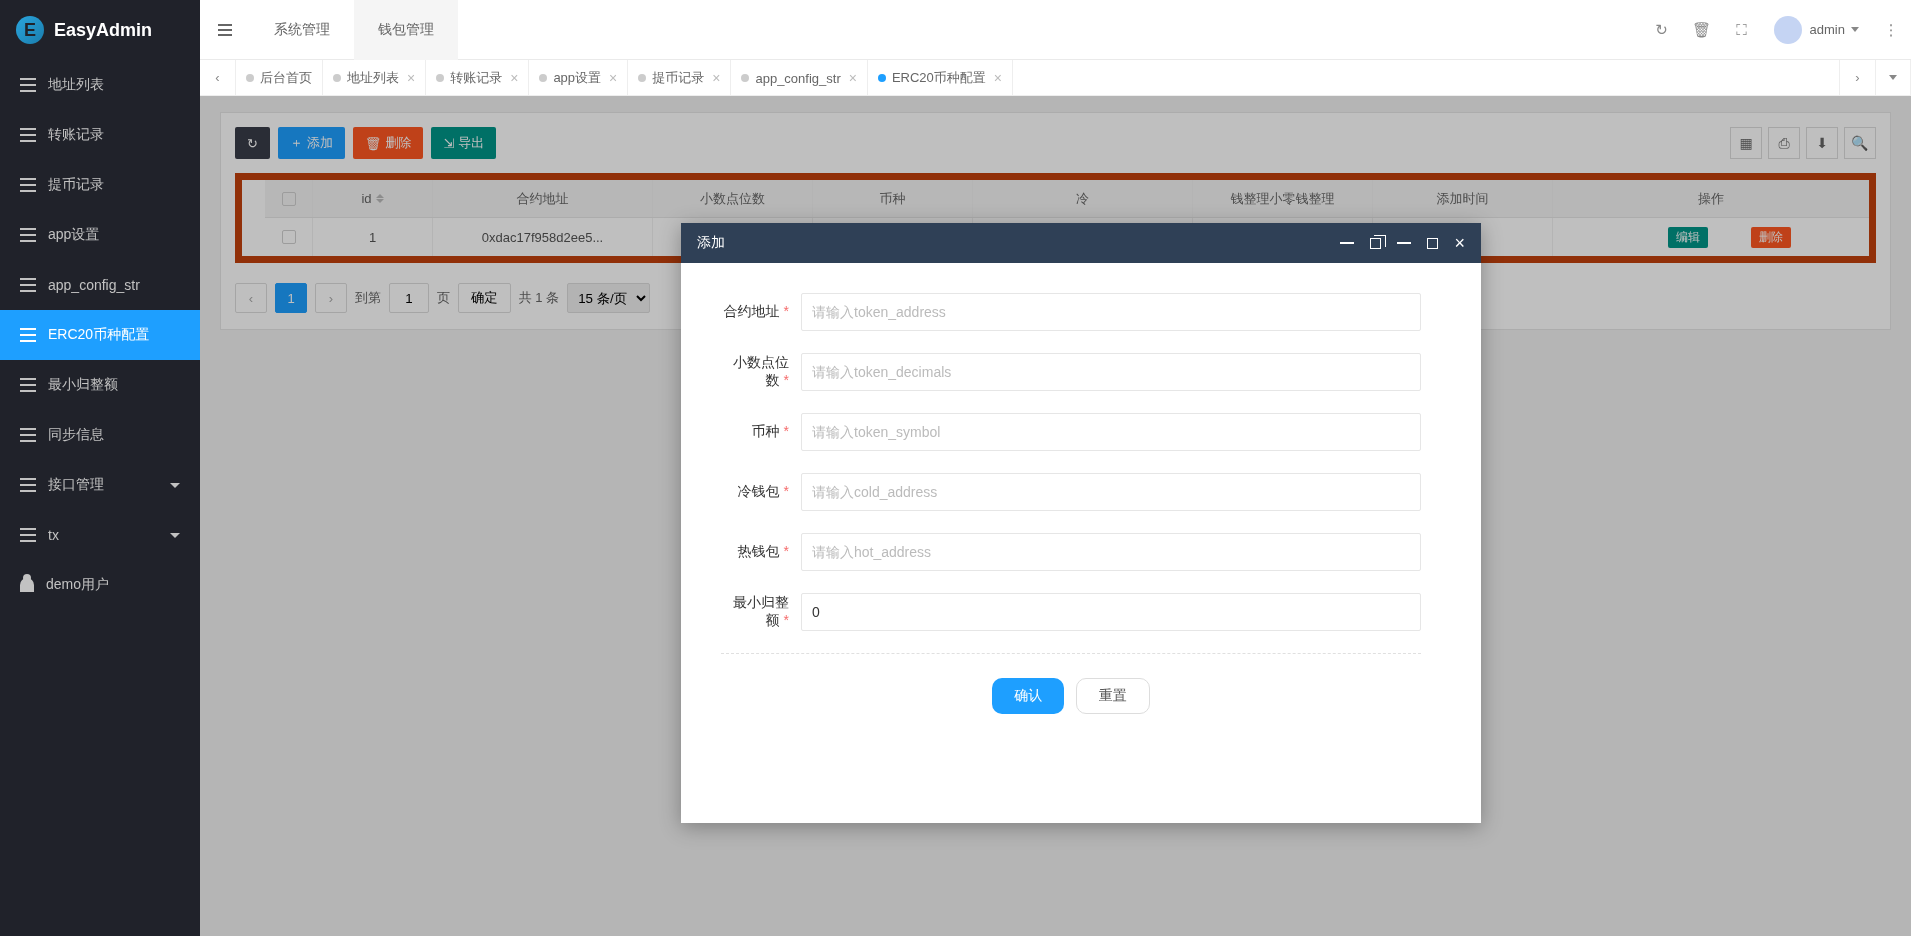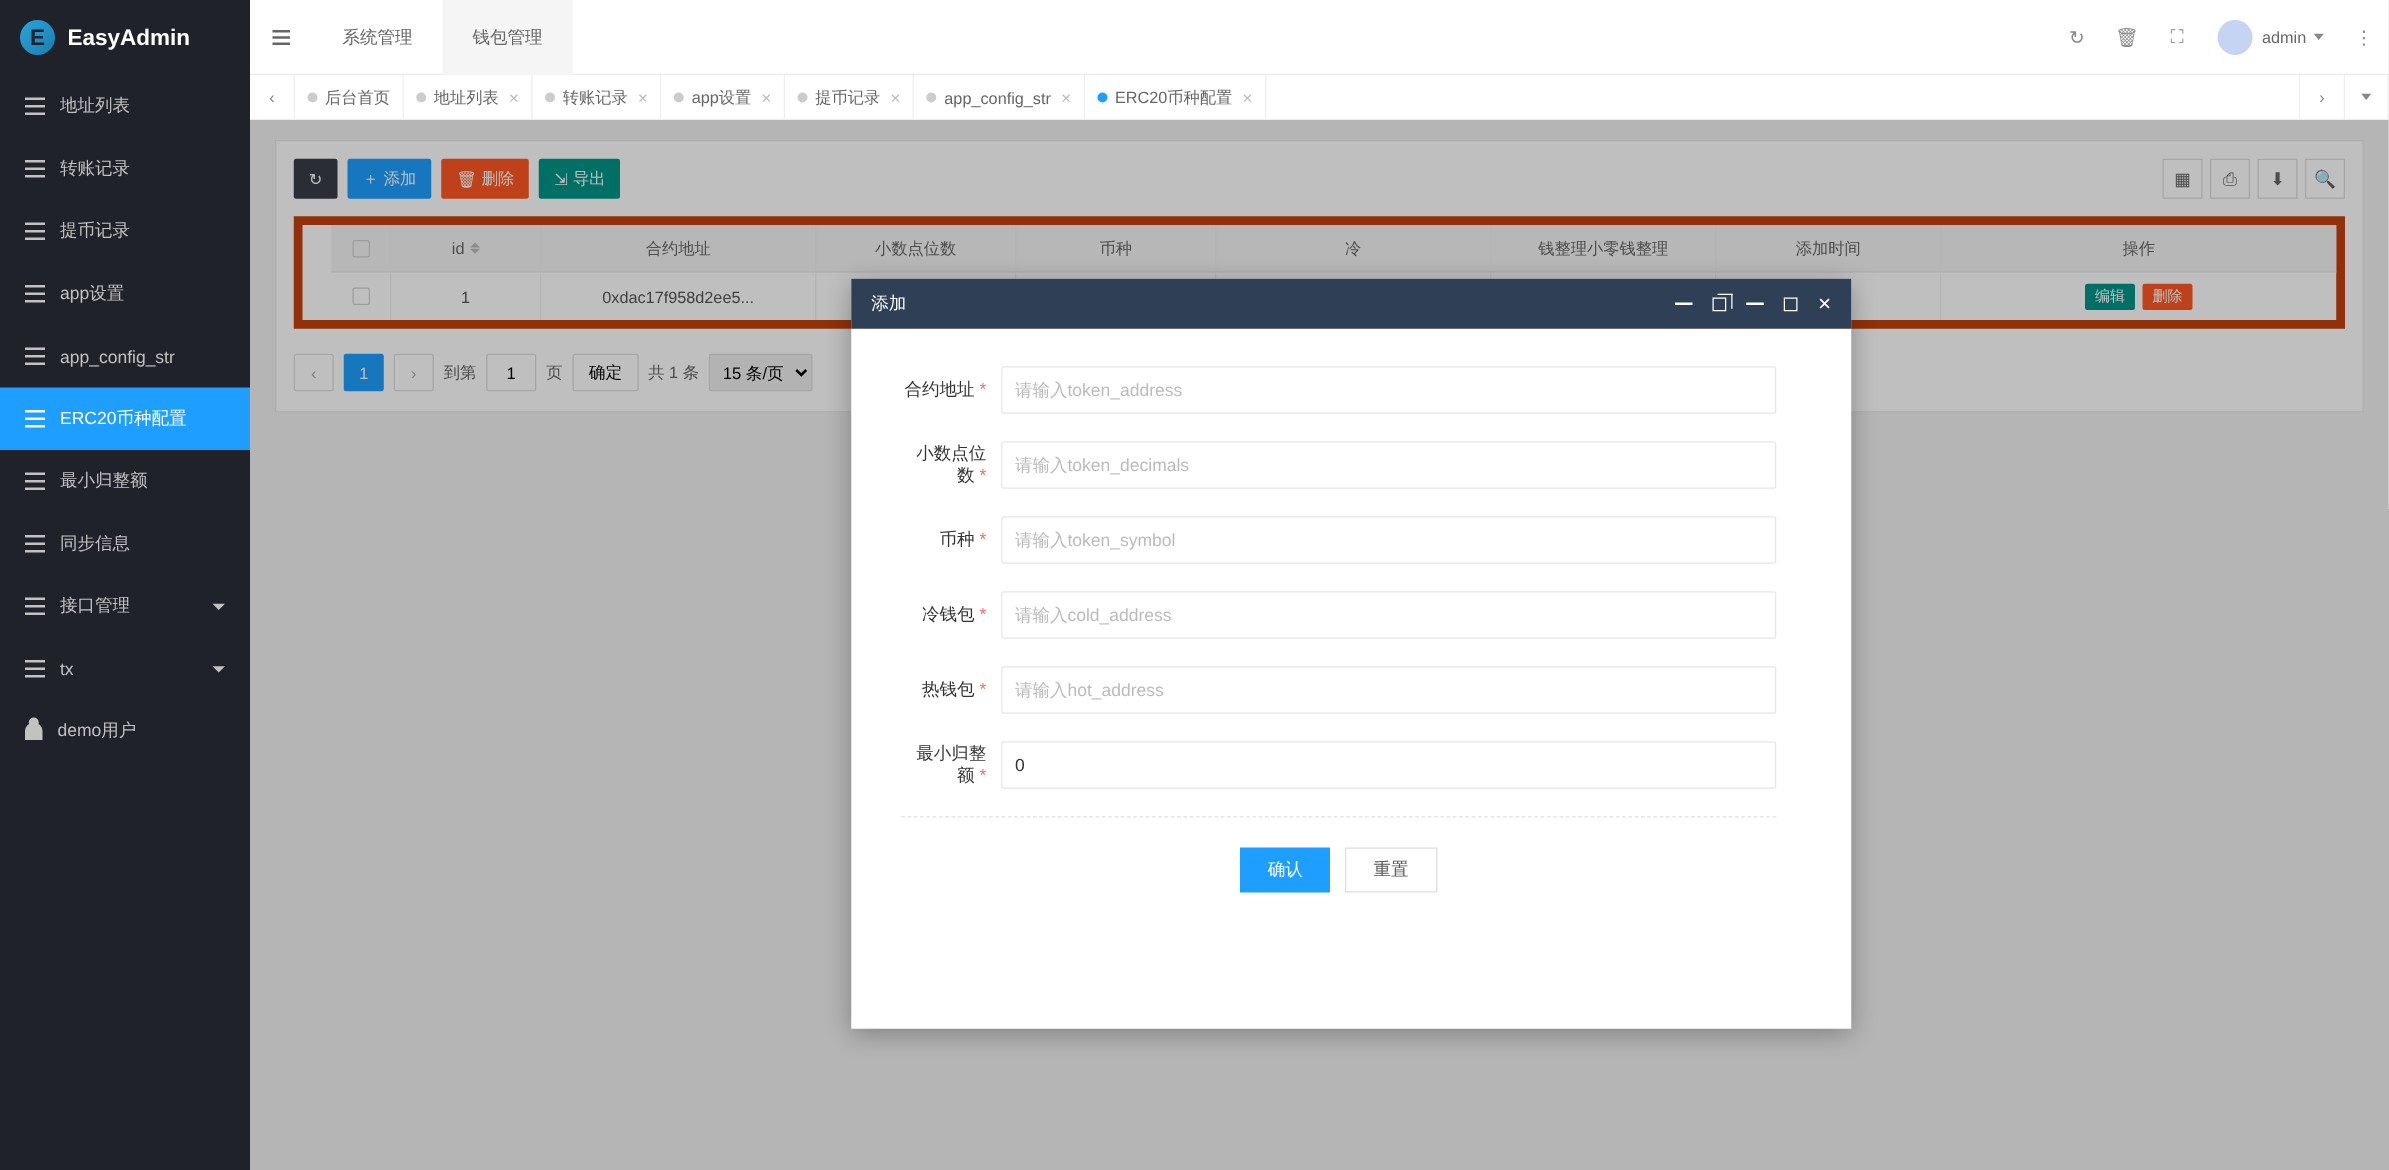--- a/index.html
+++ b/index.html
@@ -65,21 +65,21 @@
 .c-sym{width:160px;}
 .c-cold{width:220px;}
 .c-cons{width:180px;}
 .c-time{width:180px;text-align:center;}
 .c-op{flex:1;}
 .chkbox{width:14px;height:14px;border:1px solid #d0d0d0;border-radius:2px;}
 .sortarr{display:inline-flex;flex-direction:column;margin-left:4px;gap:1px;}
 .sortarr i{width:0;height:0;border-left:4px solid transparent;border-right:4px solid transparent;}
 .sortarr .up{border-bottom:4px solid #bbb;}
 .sortarr .dn{border-top:4px solid #bbb;}
-.pill{padding:2px 8px;border-radius:2px;color:#fff;font-size:12px;cursor:pointer;}
+.pill{padding:2px 8px;border-radius:2px;color:#fff;font-size:12px;cursor:pointer;margin-left:37px;}
 .pill-green{background:#009688;}
 .pill-red{background:#FF5722;}
 
 .pager { padding: 6px 14px 16px 14px; display:flex; align-items:center; gap:8px; font-size:13px; color:#666;}
 .pg-btn{width:32px;height:30px;border:1px solid #ddd;display:flex;align-items:center;justify-content:center;color:#aaa;border-radius:2px;}
 .pg-btn.num{color:#fff;background:#1E9FFF;border-color:#1E9FFF;}
 .pg-input{width:40px;height:30px;border:1px solid #ddd;text-align:center;border-radius:2px;}
 .pg-select{height:30px;border:1px solid #ddd;border-radius:2px;padding:0 6px;}
 .pg-go{height:30px;border:1px solid #ddd;padding:0 12px;border-radius:2px;background:#fff;cursor:pointer;}
 
@@ -93,21 +93,21 @@
 .m-sq2{width:11px;height:11px;border:1px solid #fff;position:relative;}
 .m-sq2::after{content:'';position:absolute;top:-4px;left:3px;width:11px;height:11px;border:1px solid #fff;border-bottom:none;border-left:none;}
 .modal-body { flex:1; padding: 30px 60px 10px 40px; overflow:auto;}
 .frow { display:flex; align-items:center; margin-bottom: 22px; }
 .flabel { width: 130px; text-align: right; padding-right: 12px; font-size: 14px; color:#333; }
 .req { color: #f56c6c; margin-left:4px;}
 .finput { flex: 0 0 620px; height: 38px; border: 1px solid #e6e6e6; border-radius: 2px; padding: 0 10px; font-size: 14px; color:#333; outline:none;}
 .finput::placeholder{color:#bbb;}
 .msep{border:none;border-top:1px dashed #e0e0e0;margin:10px 0 24px 0;}
 .mfoot{text-align:center;}
-.mbtn{height:36px;padding:0 22px;border-radius:0;font-size:14px;cursor:pointer;margin:0 4px;}
+.mbtn{height:36px;padding:0 22px;border-radius:10px;font-size:14px;cursor:pointer;margin:0 4px;}
 .mbtn-blue{background:#1E9FFF;color:#fff;border:none;}
 .mbtn-plain{background:#fff;border:1px solid #ddd;color:#555;}
 .icon-lines{display:inline-flex;flex-direction:column;gap:3px;}
 .icon-lines span{width:14px;height:2px;background:#666;}
 .tri-down{width:0;height:0;border-left:4px solid transparent;border-right:4px solid transparent;border-top:5px solid #888;margin-left:6px;}
 </style>
 </head>
 <body>
 
 <div class="sidebar">

